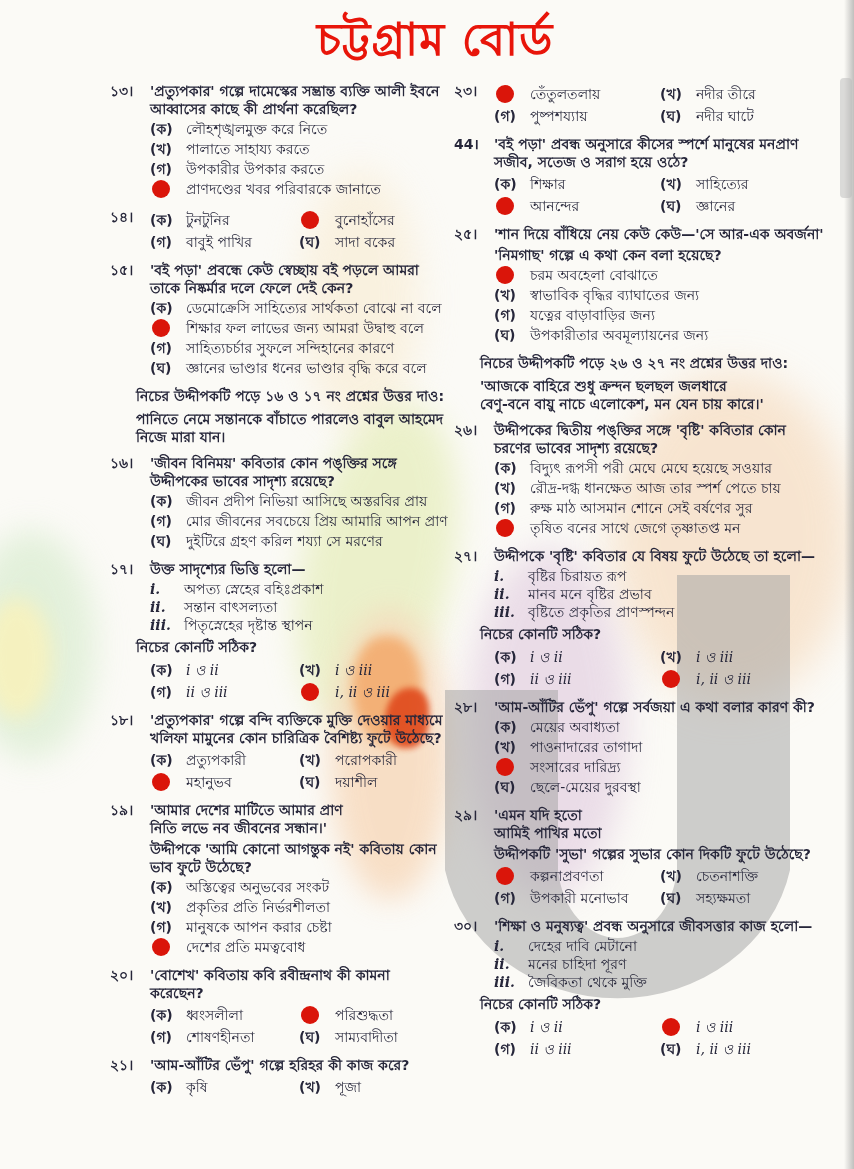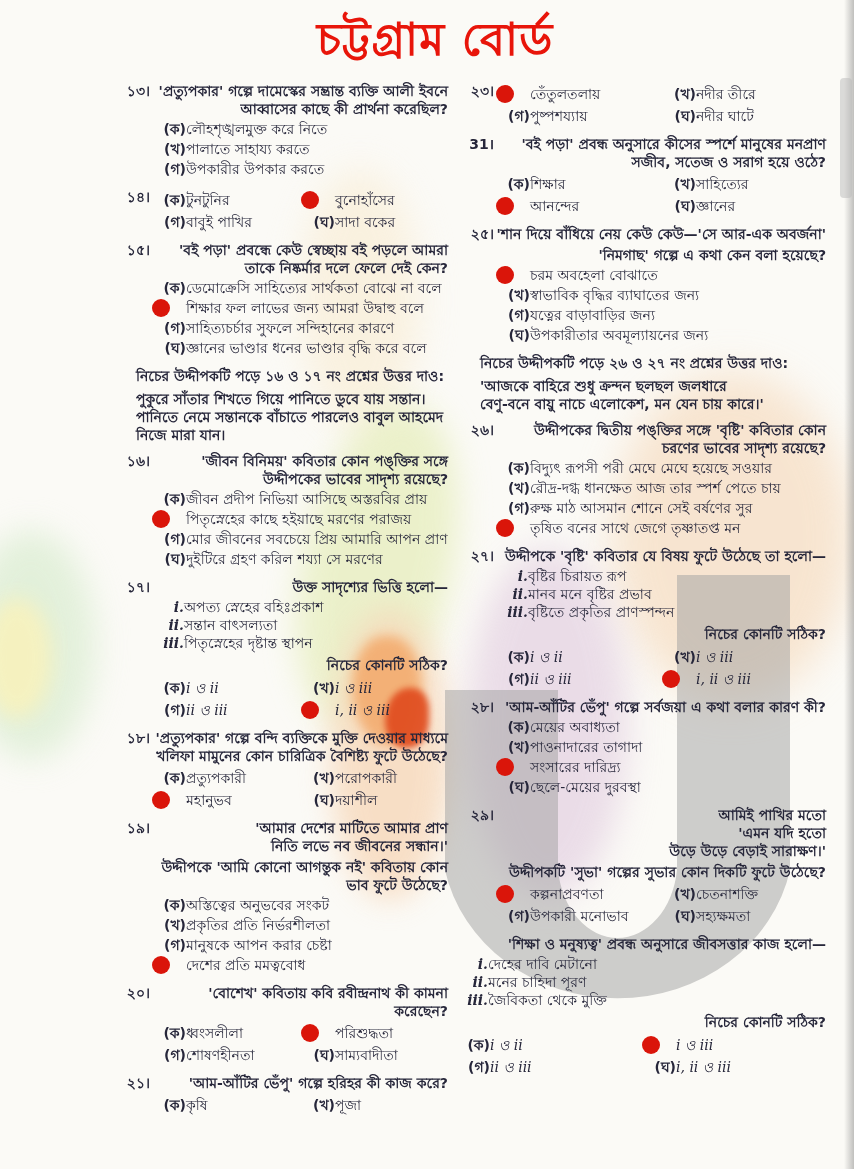--- a/index.html
+++ b/index.html
@@ -34,21 +34,21 @@
     text-align:center;
     font-family:"DejaVu Serif","Liberation Serif",serif;
     font-size:45px;line-height:56px;font-weight:800;
     color:var(--accent,#e8150a);
     letter-spacing:1px;
   }
   .columns{position:absolute;top:82px;left:110px;z-index:1;display:flex;gap:6px;}
   .col{display:block;}
   .col-left{width:338px;}
   .col-right{width:372px;}
-  .question{display:flex;margin-bottom:8px;text-align:right;}
+  .question{display:flex;margin-bottom:8px;}
   .qnum{width:40px;flex:none;font-weight:700;}
   .qbody{flex:1;min-width:0;}
   .quote{font-weight:700;margin-bottom:3px;}
   .qtext{font-weight:600;margin-bottom:2px;}
   .item{display:flex;}
   .rn{width:34px;flex:none;font-family:"DejaVu Serif","Liberation Serif",serif;font-style:italic;font-weight:700;}
   .followup{font-weight:700;margin:4px 0 3px -14px;}
   .options{margin-top:1px;}
   .options.two{display:grid;grid-template-columns:50% 50%;}
   .opt{display:flex;align-items:flex-start;margin:2px 0;}
@@ -93,20 +93,24 @@
               <span class="opttext">লৌহশৃঙ্খলমুক্ত করে নিতে</span>
             </div>
             <div class="opt">
               <span class="optlabel">(খ)</span>
               <span class="opttext">পালাতে সাহায্য করতে</span>
             </div>
             <div class="opt">
               <span class="optlabel">(গ)</span>
               <span class="opttext">উপকারীর উপকার করতে</span>
             </div>
+            <div class="opt">
+              <span class="dot"></span>
+              <span class="opttext">প্রাণদণ্ডের খবর পরিবারকে জানাতে</span>
+            </div>
           </div>
         </div>
       </div>
       <div class="question">
         <div class="qnum">১৪।</div>
         <div class="qbody">
           <div class="options two">
             <div class="opt">
               <span class="optlabel">(ক)</span>
               <span class="opttext">টুনটুনির</span>
@@ -145,36 +149,31 @@
             </div>
             <div class="opt">
               <span class="optlabel">(ঘ)</span>
               <span class="opttext">জ্ঞানের ভাণ্ডার ধনের ভাণ্ডার বৃদ্ধি করে বলে</span>
             </div>
           </div>
         </div>
       </div>
       <div class="note">নিচের উদ্দীপকটি পড়ে ১৬ ও ১৭ নং প্রশ্নের উত্তর দাও:</div>
       <div class="passage">
-        <div class="pline">পুকুরে সাঁতার শিখতে গিয়ে পানিতে ডুবে যায় সন্তান।</div>
         <div class="pline">পানিতে নেমে সন্তানকে বাঁচাতে পারলেও বাবুল আহমেদ</div>
         <div class="pline">নিজে মারা যান।</div>
       </div>
       <div class="question">
         <div class="qnum">১৬।</div>
         <div class="qbody">
           <div class="qtext">'জীবন বিনিময়' কবিতার কোন পঙ্‌ক্তির সঙ্গে উদ্দীপকের ভাবের সাদৃশ্য রয়েছে?</div>
           <div class="options one">
             <div class="opt">
               <span class="optlabel">(ক)</span>
               <span class="opttext">জীবন প্রদীপ নিভিয়া আসিছে অস্তরবির প্রায়</span>
-            </div>
-            <div class="opt">
-              <span class="dot"></span>
-              <span class="opttext">পিতৃস্নেহের কাছে হইয়াছে মরণের পরাজয়</span>
             </div>
             <div class="opt">
               <span class="optlabel">(গ)</span>
               <span class="opttext">মোর জীবনের সবচেয়ে প্রিয় আমারি আপন প্রাণ</span>
             </div>
             <div class="opt">
               <span class="optlabel">(ঘ)</span>
               <span class="opttext">দুইটিরে গ্রহণ করিল শয্যা সে মরণের</span>
             </div>
           </div>
@@ -328,21 +327,21 @@
               <span class="opttext">পুষ্পশয্যায়</span>
             </div>
             <div class="opt">
               <span class="optlabel">(ঘ)</span>
               <span class="opttext">নদীর ঘাটে</span>
             </div>
           </div>
         </div>
       </div>
       <div class="question">
-        <div class="qnum">31।</div>
+        <div class="qnum">44।</div>
         <div class="qbody">
           <div class="qtext">'বই পড়া' প্রবন্ধ অনুসারে কীসের স্পর্শে মানুষের মনপ্রাণ সজীব, সতেজ ও সরাগ হয়ে ওঠে?</div>
           <div class="options two">
             <div class="opt">
               <span class="optlabel">(ক)</span>
               <span class="opttext">শিক্ষার</span>
             </div>
             <div class="opt">
               <span class="optlabel">(খ)</span>
               <span class="opttext">সাহিত্যের</span>
@@ -472,23 +471,22 @@
               <span class="optlabel">(ঘ)</span>
               <span class="opttext">ছেলে-মেয়ের দুরবস্থা</span>
             </div>
           </div>
         </div>
       </div>
       <div class="question">
         <div class="qnum">২৯।</div>
         <div class="qbody">
           <div class="quote">
+            <div class="qline">'এমন যদি হতো</div>
             <div class="qline">আমিই পাখির মতো</div>
-            <div class="qline">'এমন যদি হতো</div>
-            <div class="qline">উড়ে  উড়ে বেড়াই সারাক্ষণ।'</div>
           </div>
           <div class="qtext">উদ্দীপকটি 'সুভা' গল্পের সুভার কোন দিকটি ফুটে উঠেছে?</div>
           <div class="options two">
             <div class="opt">
               <span class="dot"></span>
               <span class="opttext">কল্পনাপ্রবণতা</span>
             </div>
             <div class="opt">
               <span class="optlabel">(খ)</span>
               <span class="opttext">চেতনাশক্তি</span>
@@ -498,20 +496,21 @@
               <span class="opttext">উপকারী মনোভাব</span>
             </div>
             <div class="opt">
               <span class="optlabel">(ঘ)</span>
               <span class="opttext">সহ্যক্ষমতা</span>
             </div>
           </div>
         </div>
       </div>
       <div class="question">
+        <div class="qnum">৩০।</div>
         <div class="qbody">
           <div class="qtext">'শিক্ষা ও মনুষ্যত্ব' প্রবন্ধ অনুসারে জীবসত্তার কাজ হলো—</div>
           <div class="item">
             <span class="rn">i.</span>
             <span class="itext">দেহের দাবি মেটানো</span>
           </div>
           <div class="item">
             <span class="rn">ii.</span>
             <span class="itext">মনের চাহিদা পূরণ</span>
           </div>

